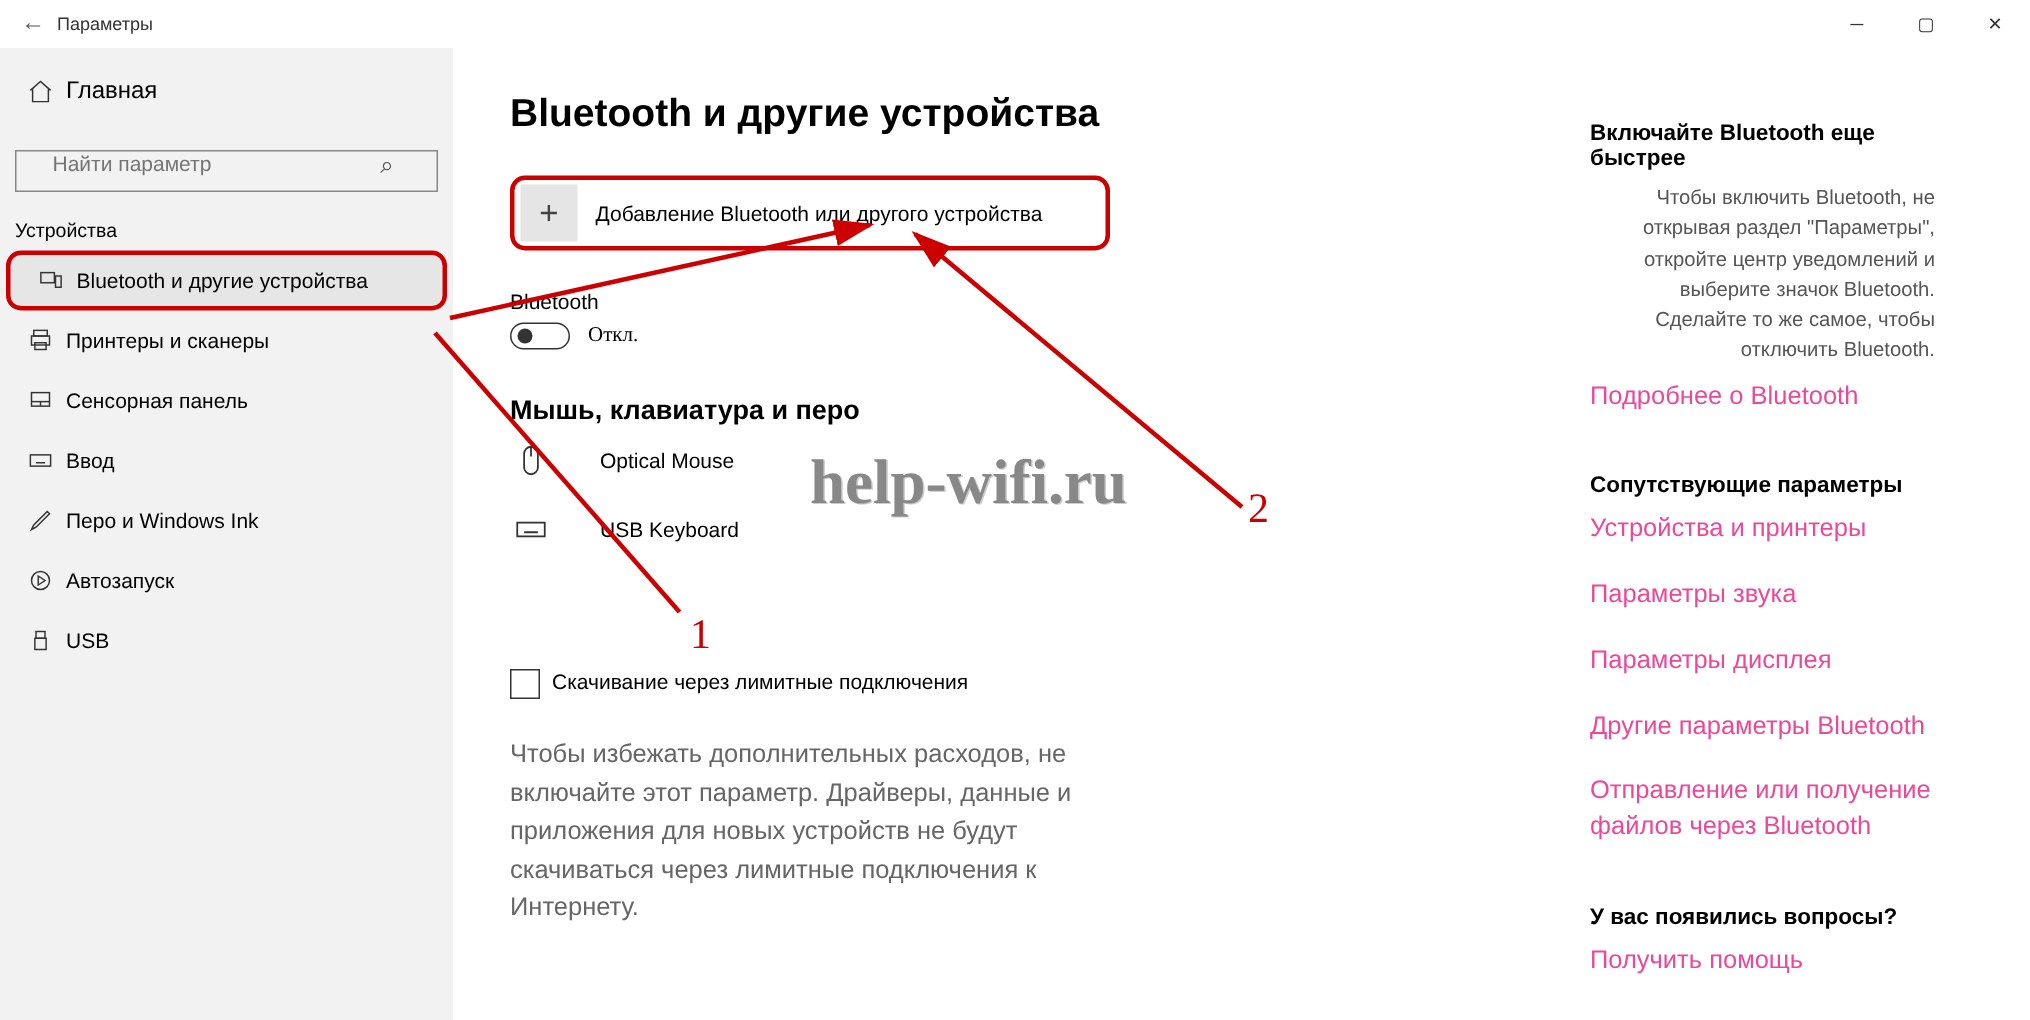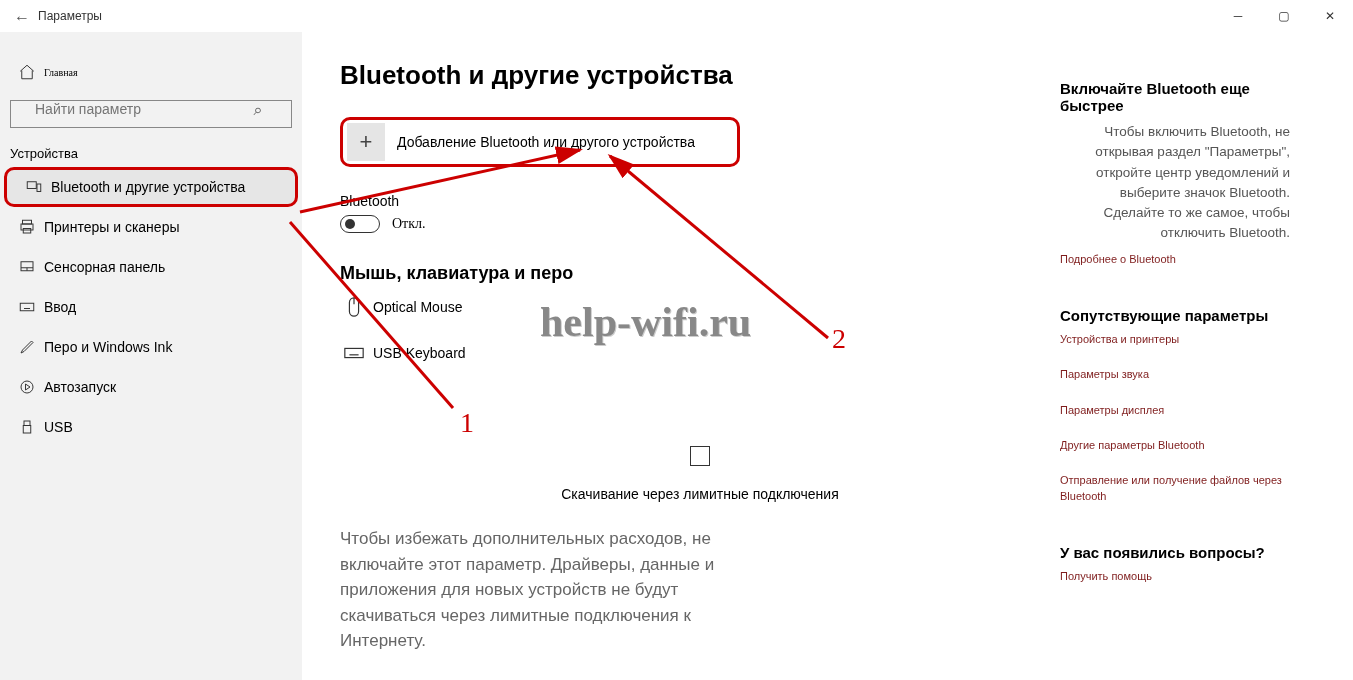--- a/index.html
+++ b/index.html
@@ -12,21 +12,21 @@
   }
   .titlebar {
     display: flex; align-items: center; height: 32px;
     padding-left: 14px; font-size: 12px; color: #333;
   }
   .titlebar .back { width:24px; font-size:16px; color:#555; }
   .winbtns { position:absolute; top:0; right:0; display:flex; }
   .winbtn { width:46px; height:32px; display:flex; align-items:center; justify-content:center; font-size:12px; color:#333; }
   .body { flex:1; display:flex; }
   .sidebar { width:302px; background:#f2f2f2; padding-top:20px; position:relative; }
-  .side-row { display:flex; align-items:center; height:40px; padding-left:18px; font-size:10px;font-family:Liberation Serif, serif; }
+  .side-row { display:flex; align-items:flex-start; height:40px; padding-left:18px; font-size:16px; }
   .side-row .icn { width:26px; display:flex; align-items:center; justify-content:flex-start; }
   .side-row .icn svg { width:18px; height:18px; stroke:#333; fill:none; stroke-width:1.3; }
   .search-wrap { margin:8px 10px 18px 10px; height:28px; border:1px solid #888; display:flex; align-items:flex-start; padding:0 24px; background:#f2f2f2; }
   .search-wrap input { flex:1; border:none; background:transparent; outline:none; font-size:14px; color:#666; }
   .search-wrap .sglyph { width:18px; text-align:center; color:#555; }
   .side-cat { padding:0 10px 6px 10px; font-size:13px; font-weight:400; }
   .side-item { height:40px; display:flex; align-items:center; padding-left:18px; font-size:14px; cursor:default; }
   .side-item .icn { width:26px; display:flex; align-items:center; justify-content:flex-start; }
   .side-item .icn svg { width:18px; height:18px; stroke:#333; fill:none; stroke-width:1.3; }
   .side-item.sel { background:#e6e6e6; }
@@ -36,32 +36,32 @@
   .addbox { display:flex; align-items:center; height:50px; width:400px; border:3px solid #c00; border-radius:10px; padding:4px; }
   .addbox .plus { width:38px; height:38px; background:#e5e5e5; display:flex; align-items:center; justify-content:center; font-size:22px; color:#444; margin-right:12px; }
   .addbox .lbl { font-size:14px; }
   .sect { margin-top:26px; }
   .sect-label { font-size:14px; margin-bottom:6px; }
   .toggle { display:flex; align-items:center; gap:12px;font-family:Liberation Serif, serif; }
   .toggle .sw { width:40px; height:18px; border:1.5px solid #333; border-radius:9px; position:relative; }
   .toggle .sw::after { content:""; position:absolute; width:10px; height:10px; background:#333; border-radius:50%; top:3px; left:4px; }
   .toggle .state { font-size:14px; }
   .grp-title { font-size:18px; font-weight:700; margin-top:30px; margin-bottom:0; }
-  .dev { display:flex; align-items:center; height:46px; gap:5px; }
+  .dev { display:flex; align-items:center; height:46px; gap:32px; }
   .dev .di { width:28px; display:flex; justify-content:center; }
   .dev .di svg { width:22px; height:22px; stroke:#333; fill:none; stroke-width:1.3; }
   .dev .dn { font-size:14px; }
-  .chk-row { display:flex; align-items:center; gap:20px; margin-top:70px;flex-direction:column; }
+  .chk-row { display:flex; gap:8px; margin-top:70px; }
   .chk { width:20px; height:20px; border:1.5px solid #333; }
   .chk-lbl { font-size:14px; }
   .help { font-size:17px; color:#666; line-height:1.5; margin-top:24px; max-width:420px; }
   .right { width:260px; padding-right:30px; }
   .right h3 { font-size:15px; font-weight:600; margin-top:20px; margin-bottom:8px; }
   .right p { font-size:13.5px; color:#555; line-height:1.5;text-align:right; }
-  .right a { display:block; font-size:11px; color:#7f1d1d; margin-top:8px; text-decoration:none; line-height:1.4; }
+  .right a { display:block; font-size:17px; color:#ec4899; margin-top:8px; text-decoration:none; line-height:1.4; }
   .watermark { position:absolute; left:540px; top:298px; font-family: Georgia, 'Times New Roman', serif; font-size:42px; font-weight:bold; color:#888; text-shadow:1px 1px 0 #ccc, -1px -1px 0 #fff; pointer-events:none; }
   svg.annot { position:absolute; top:0; left:0; pointer-events:none; }
 </style>
 </head>
 <body>
 
 <div class="titlebar">
   <span class="back">←</span>
   <span>Параметры</span>
 </div>

